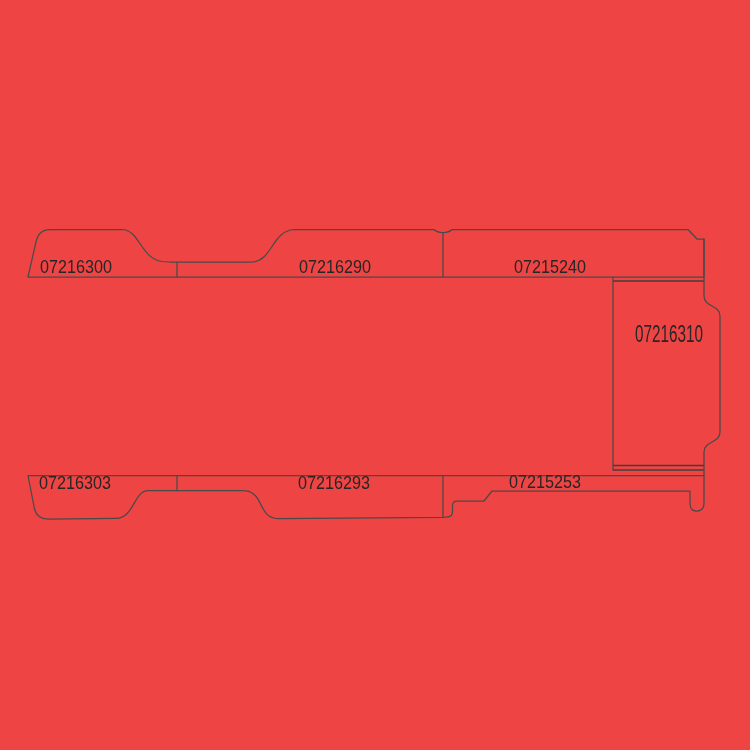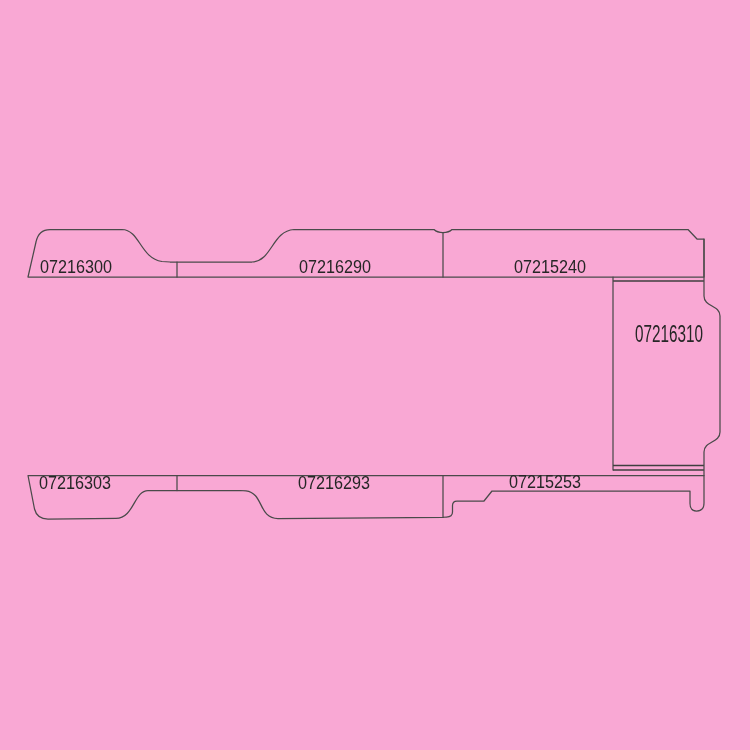--- a/index.html
+++ b/index.html
@@ -7,21 +7,21 @@
     padding: 0;
     background: #ffffff;
     width: 750px;
     height: 750px;
     overflow: hidden;
   }
   .canvas-wrap {
     position: relative;
     width: 750px;
     height: 750px;
-    background: #f9a8d4;
+    background: #ef4444;
   }
   svg {
     display: block;
   }
   .outline {
     fill: none;
     stroke: #4a4a4a;
     stroke-width: 1.25;
     stroke-linecap: round;
     stroke-linejoin: round;

